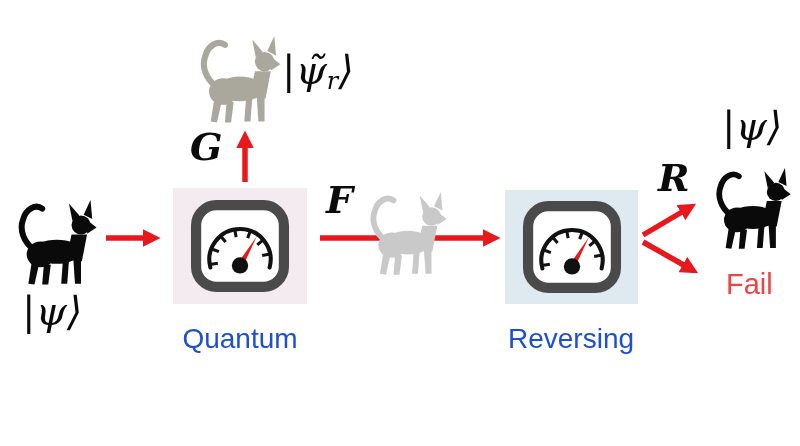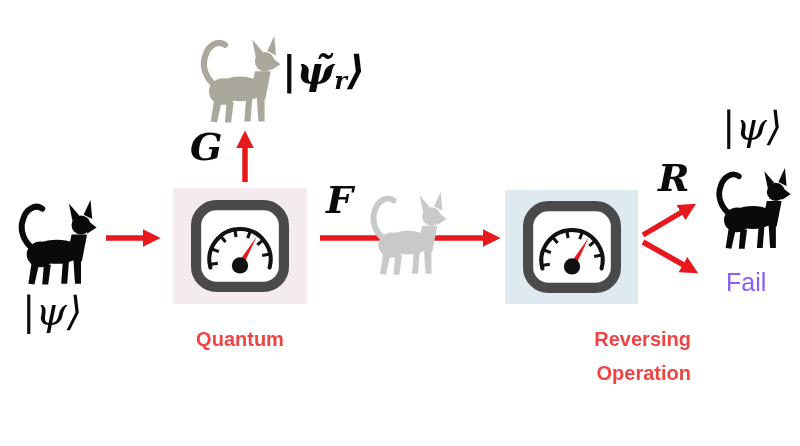--- a/index.html
+++ b/index.html
@@ -36,30 +36,30 @@
   .ket sub{font-size:24px;line-height:0;vertical-align:-0.22em;}
   .op{
     position:absolute;z-index:4;
     font-family:"DejaVu Serif", serif;
     font-style:italic;font-weight:bold;
     font-size:38px;color:#0a0a0a;line-height:1;
   }
   .caption{
     position:absolute;z-index:4;
     width:240px;text-align:center;
-    font-size:20px;line-height:34px;color:#ef4444;font-weight:bold;
+    font-size:28px;line-height:34px;color:#1d4ed8;
   }
   .caption-measurement{left:120px;top:322px;}
-  .caption-reversing{left:451px;top:322px;text-align:right;}
+  .caption-reversing{left:451px;top:322px;}
   .fail-label{
     position:absolute;z-index:4;left:726px;top:268px;
-    font-size:25px;color:#8b5cf6;
+    font-size:29px;color:#ef4444;
   }
   .pos-ket-input{left:22px;top:291px;}
-  .pos-ket-recovered{left:282px;top:50px;font-weight:bold;}
+  .pos-ket-recovered{left:282px;top:50px;}
   .pos-ket-measured{left:376px;top:291px;}
   .pos-ket-output{left:722px;top:106px;}
   .pos-op-g{left:190px;top:128px;}
   .pos-op-f{left:326px;top:181px;}
   .pos-op-r{left:658px;top:159px;}
   .defs-holder{position:absolute;width:0;height:0;overflow:hidden;}
 </style>
 </head>
 <body>
 
@@ -147,18 +147,17 @@
 
   <div class="op pos-op-g">G</div>
   <div class="op pos-op-f">F</div>
   <div class="op pos-op-r">R</div>
 
   <div class="caption caption-measurement">
     <div>Quantum</div>
   </div>
   <div class="caption caption-reversing">
     <div>Reversing</div>
-    <div>Operation</div>
   </div>
 
   <div class="fail-label">Fail</div>
 
 </div>
 
 </body></html>

